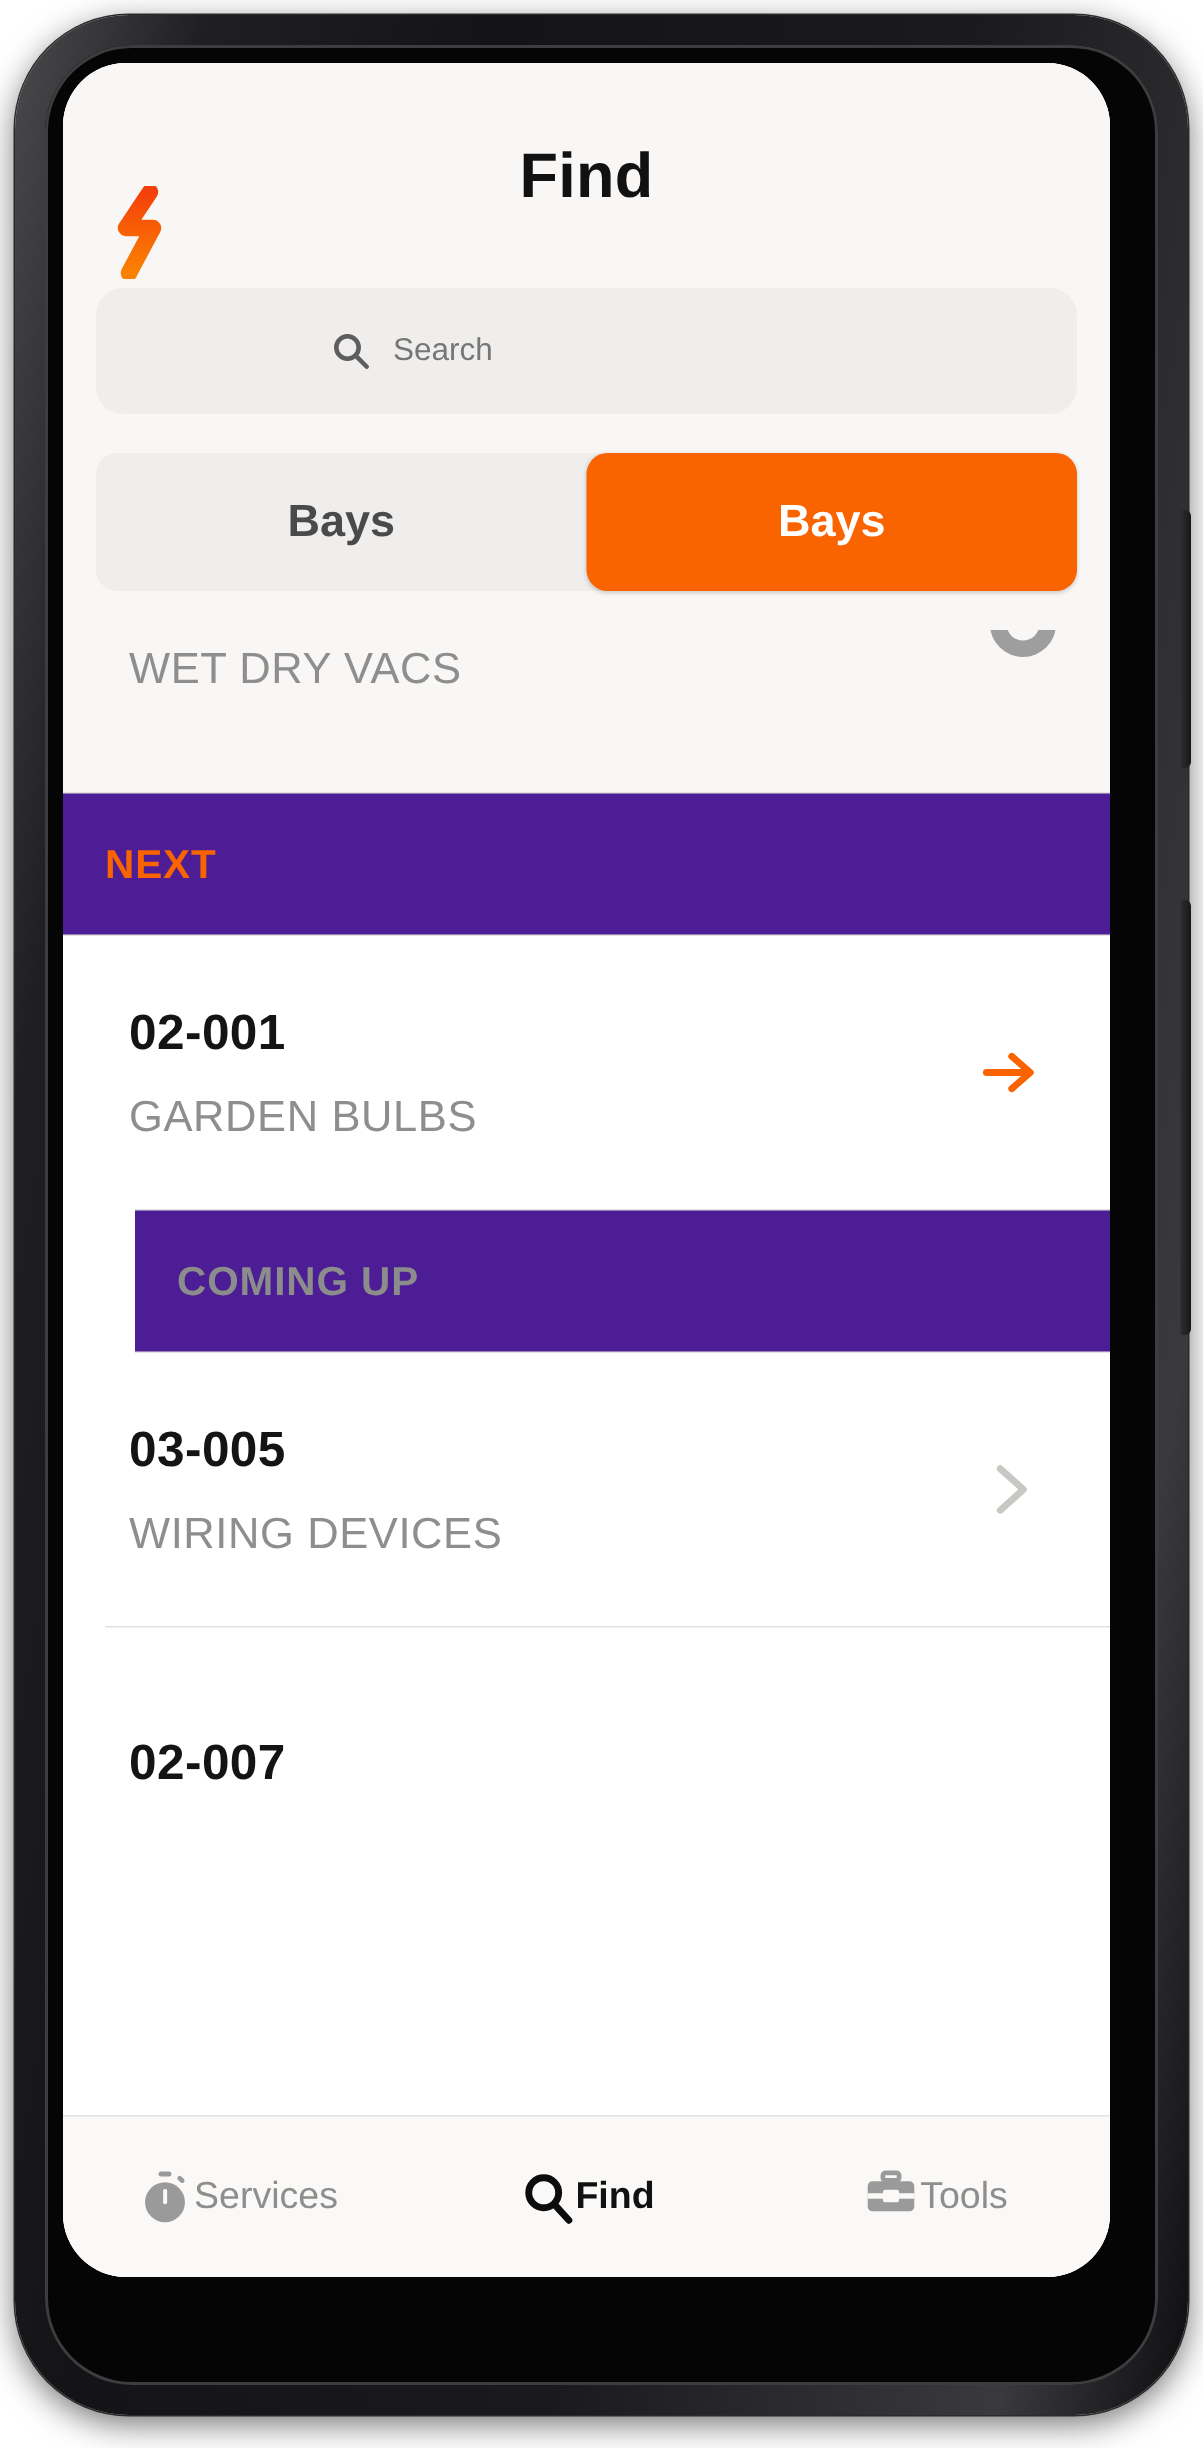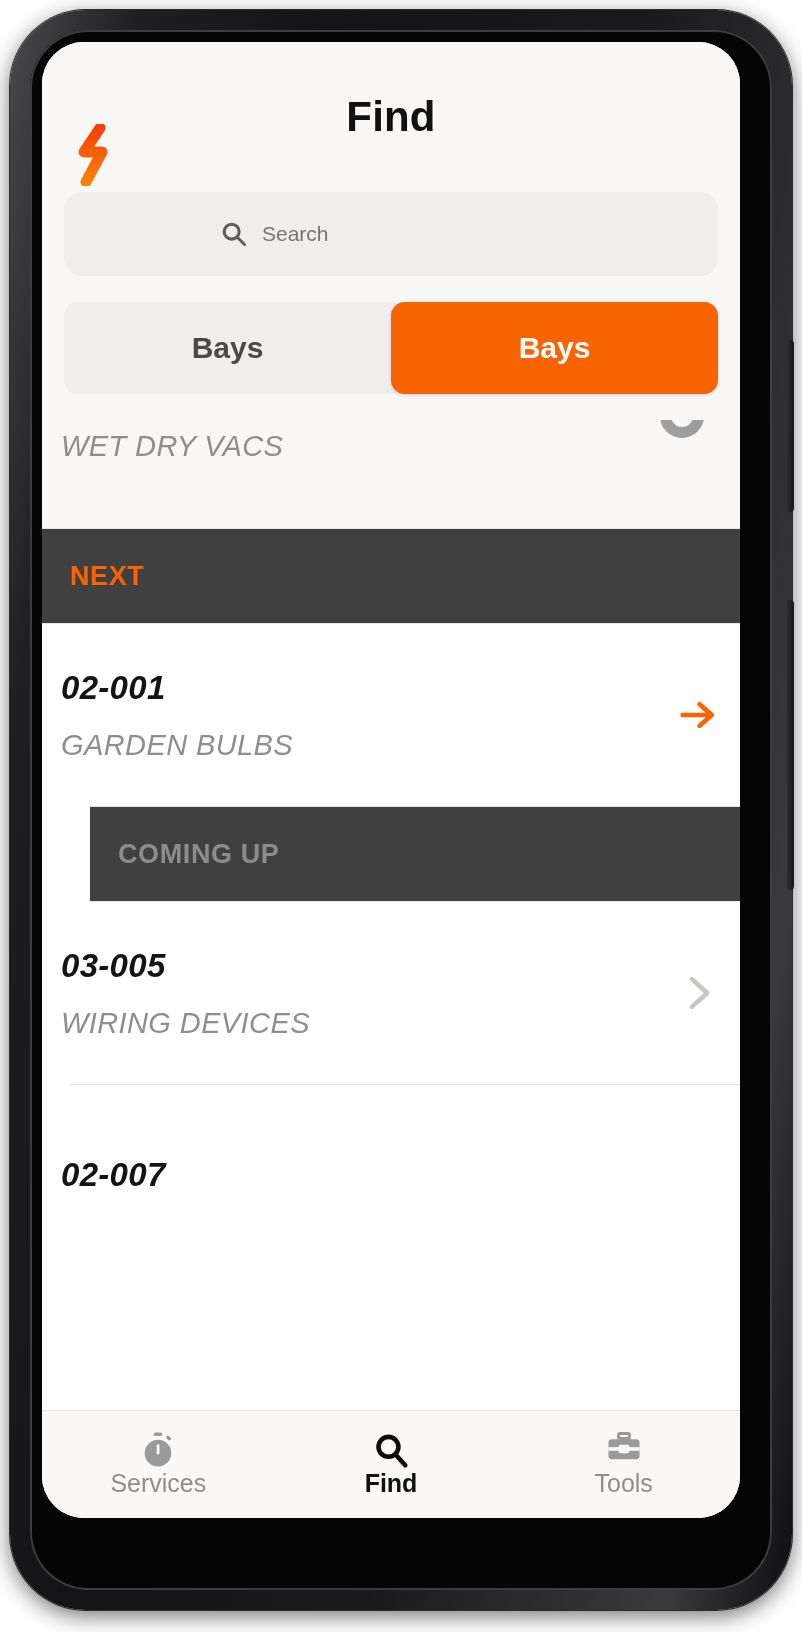--- a/index.html
+++ b/index.html
@@ -151,42 +151,41 @@
   
   #bay-list {
     flex: 1 1 auto;
     margin-top: 26px;
     overflow: hidden;
     background: #ffffff;
     position: relative;
   }
   .section-header {
     height: 96px;
-    background: #404040;
+    background: #4c1d95;
     border-top: 1px solid #e6e4e1;
     border-bottom: 1px solid #e6e4e1;
     display: flex;
     align-items: center;
     padding: 0 28px;
     font-size: 27px;
     font-weight: bold;
     letter-spacing: .6px;
   }
   .section-header.next-header   { color: #f96400; }
   .section-header.coming-header { color: #8c8c8c; margin-left: 48px; }
 
   .bay-row {
     position: relative;
     min-height: 182px;
     background: #ffffff;
     display: flex;
     align-items: center;
-    padding: 0 19px;
+    padding: 0 44px;
     cursor: pointer;
-    font-style: italic;
   }
   .bay-row.partial {
     background: #f8f7f5;
     min-height: 108px;
     align-items: flex-start;
     padding-top: 10px;
   }
   .bay-row + .bay-row::before {
     content: "";
     position: absolute;
@@ -230,21 +229,21 @@
     flex: 0 0 auto;
     height: 108px;
     background: #faf9f7;
     border-top: 1px solid #e6e4e1;
     display: flex;
     align-items: center;
   }
   .nav-item {
     flex: 1;
     display: flex;
-    flex-direction: column;
+    flex-direction: row;
     align-items: center;
     justify-content: center;
     gap: 0;
     cursor: pointer;
     background: transparent;
     border: 0;
     font-family: "Liberation Sans", sans-serif;
   }
   .nav-icon { width: 38px; height: 38px; display: block; }
   .nav-label { font-size: 25px; color: #8e8e8e; }

